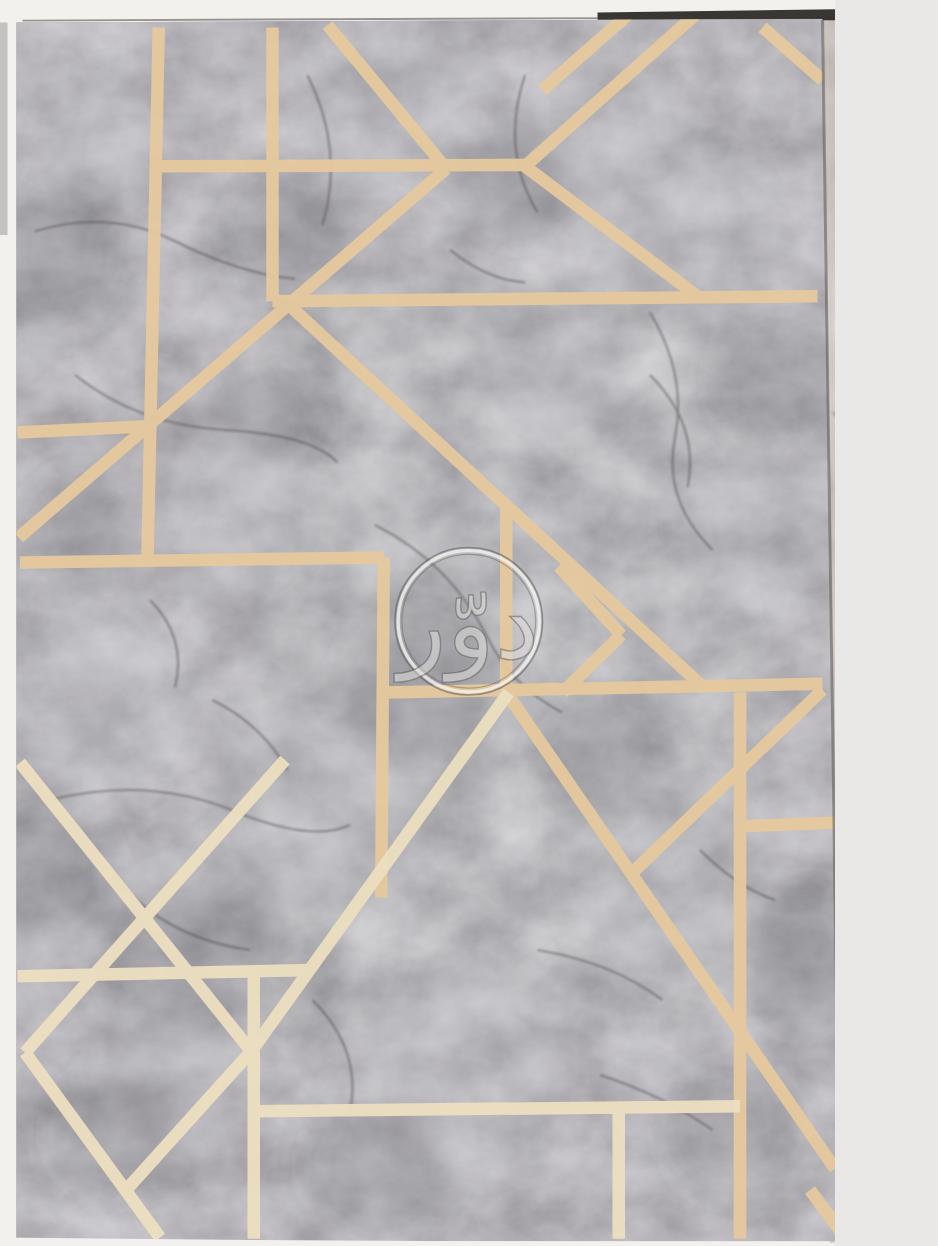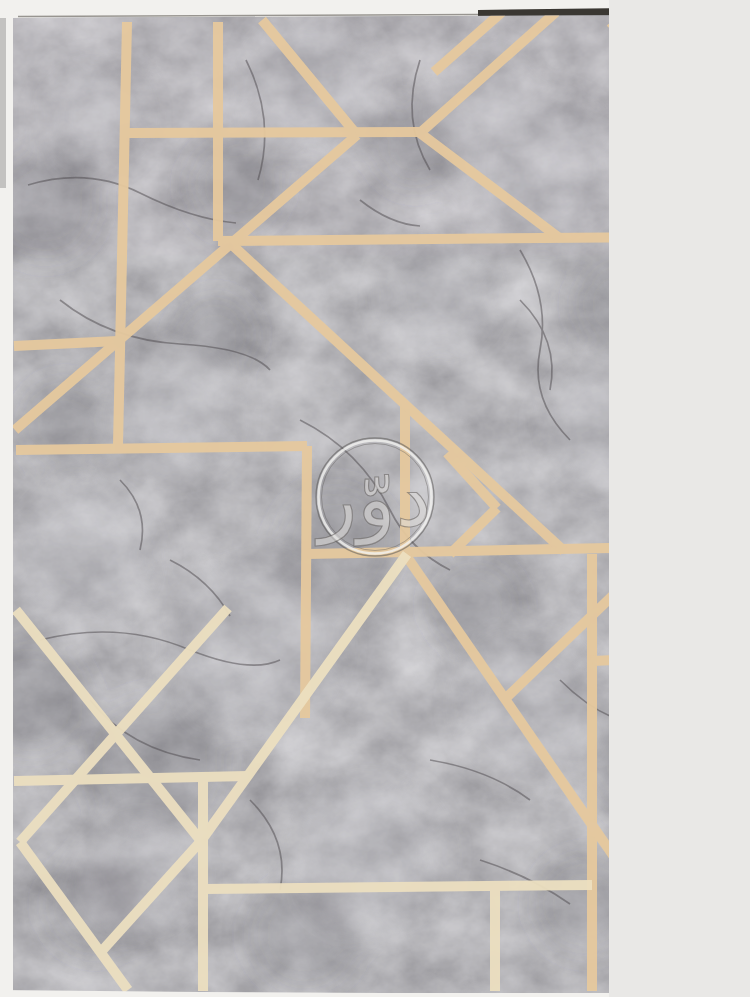--- a/index.html
+++ b/index.html
@@ -1,16 +1,16 @@
 <!DOCTYPE html>
 <html><head>
 <meta charset="utf-8">
 <style>
   html,body{margin:0;padding:0;background:#e9e8e6;}
-  .stage{width:609px;height:997px;position:relative;overflow:hidden;
+  .stage{width:668px;height:997px;position:relative;overflow:hidden;
          font-family:"DejaVu Sans", sans-serif;}
   svg{display:block;}
   .wm-text{font-family:"DejaVu Sans", sans-serif;font-size:80px;
            text-anchor:middle;letter-spacing:0px;}
 </style>
 </head>
 <body>
 
 <div class="stage">
 <svg width="750" height="997" viewBox="0 0 750 997">

